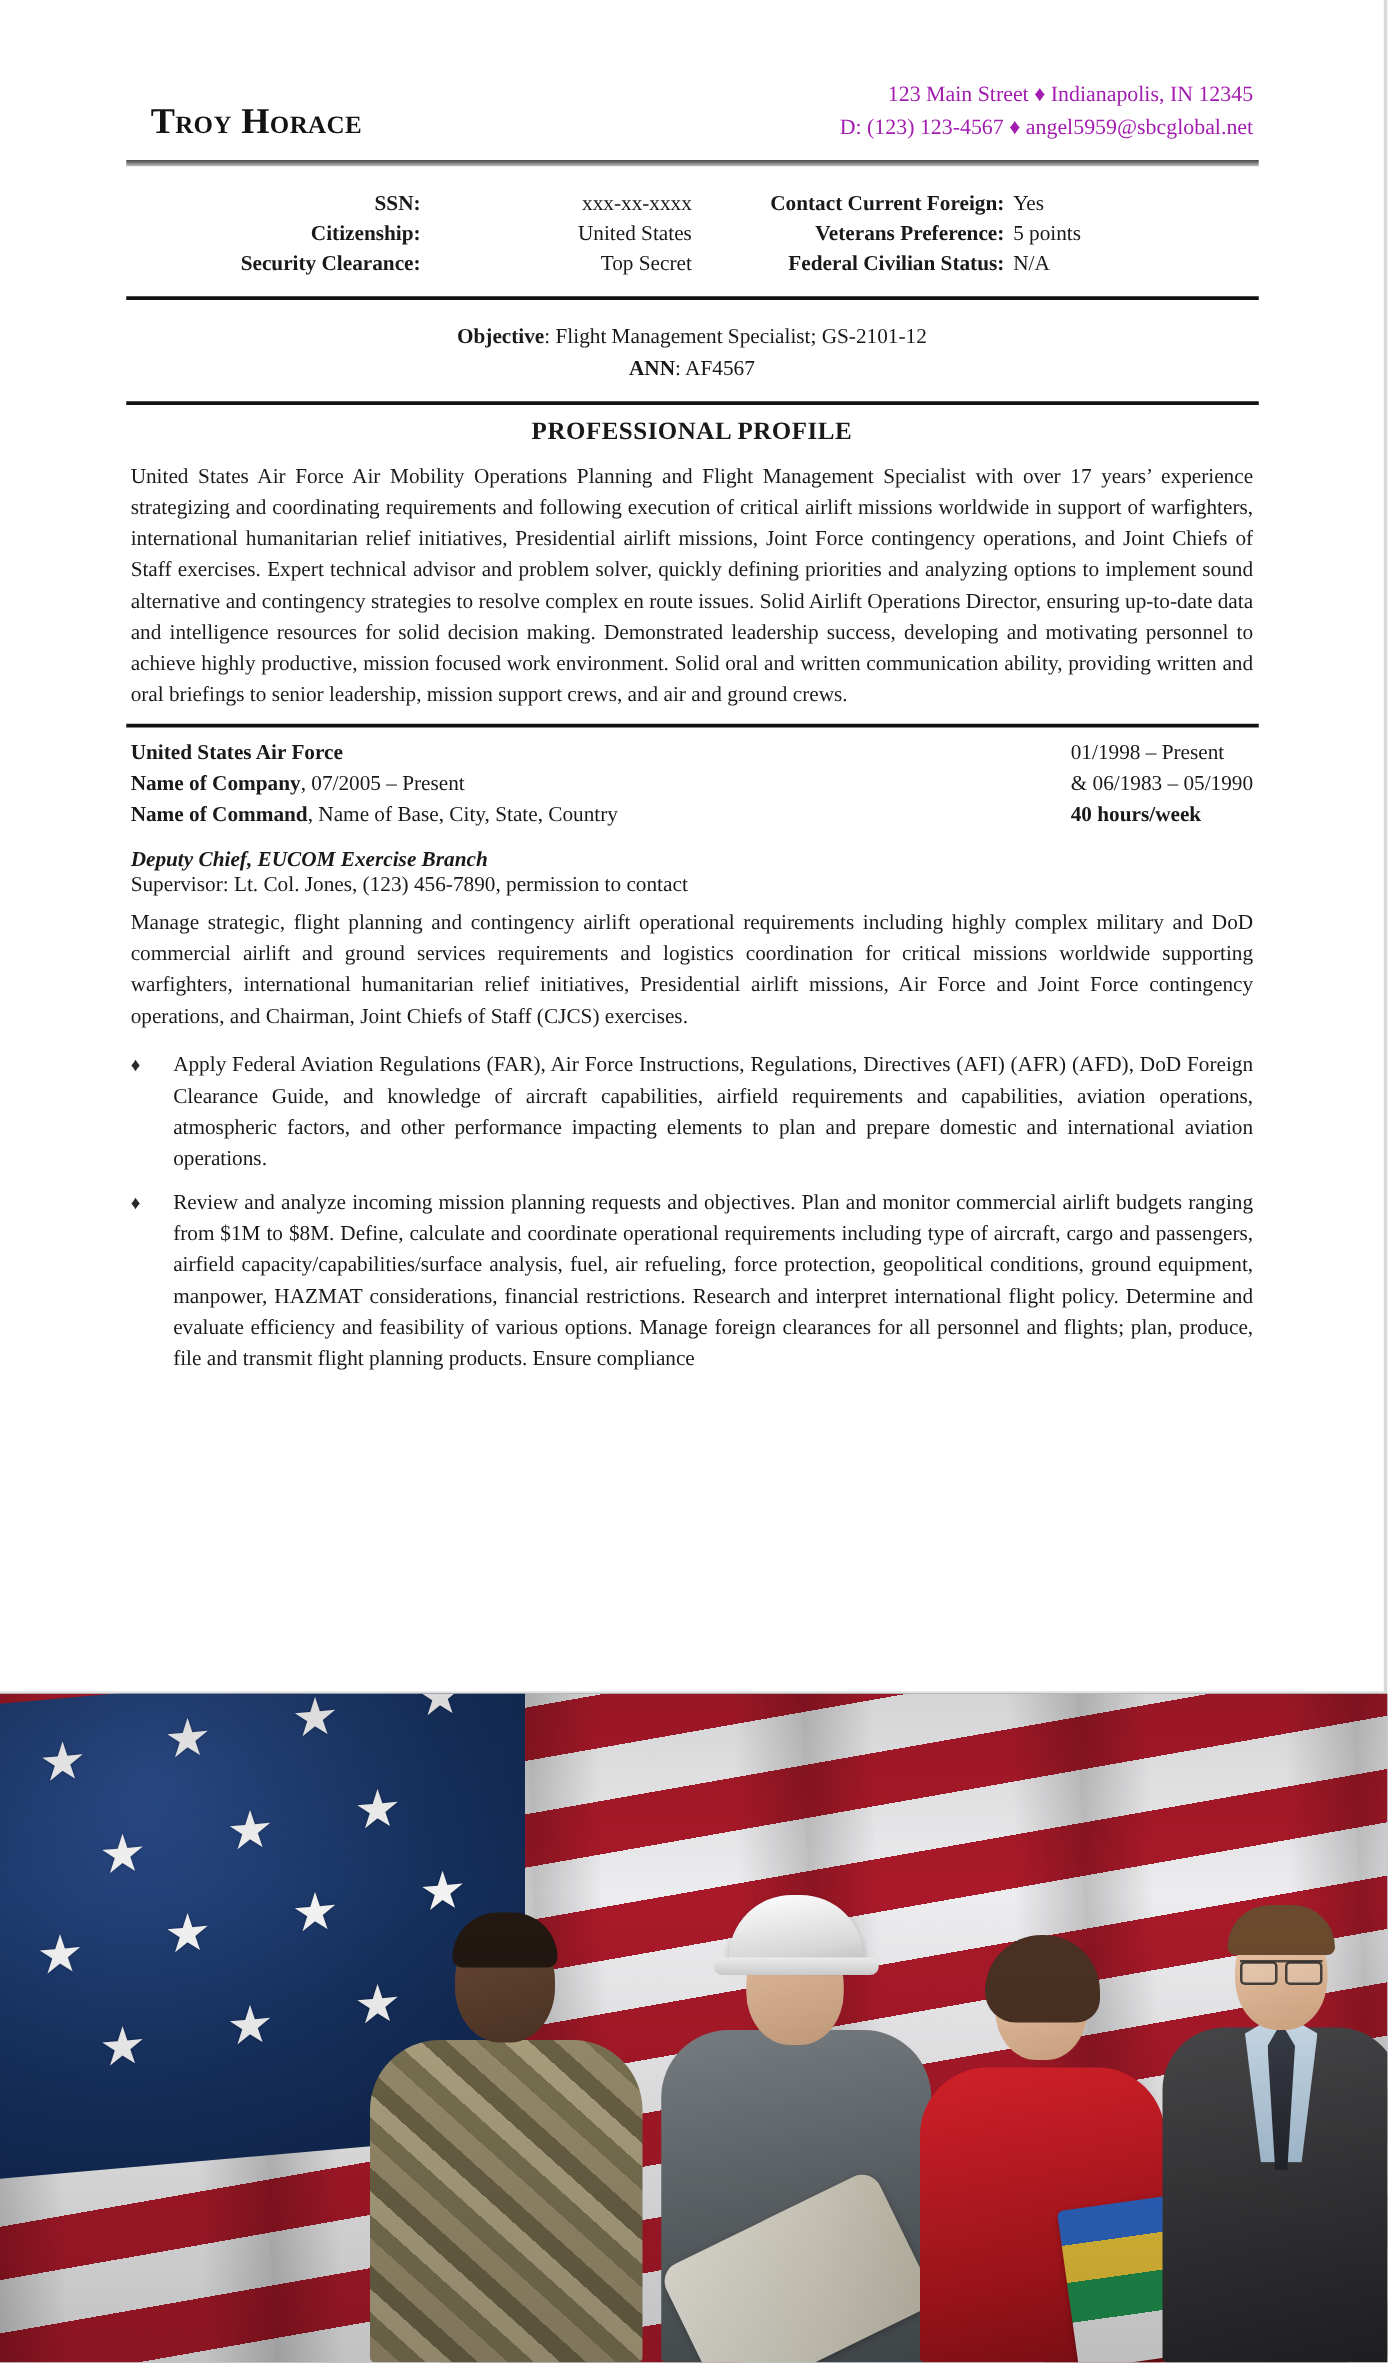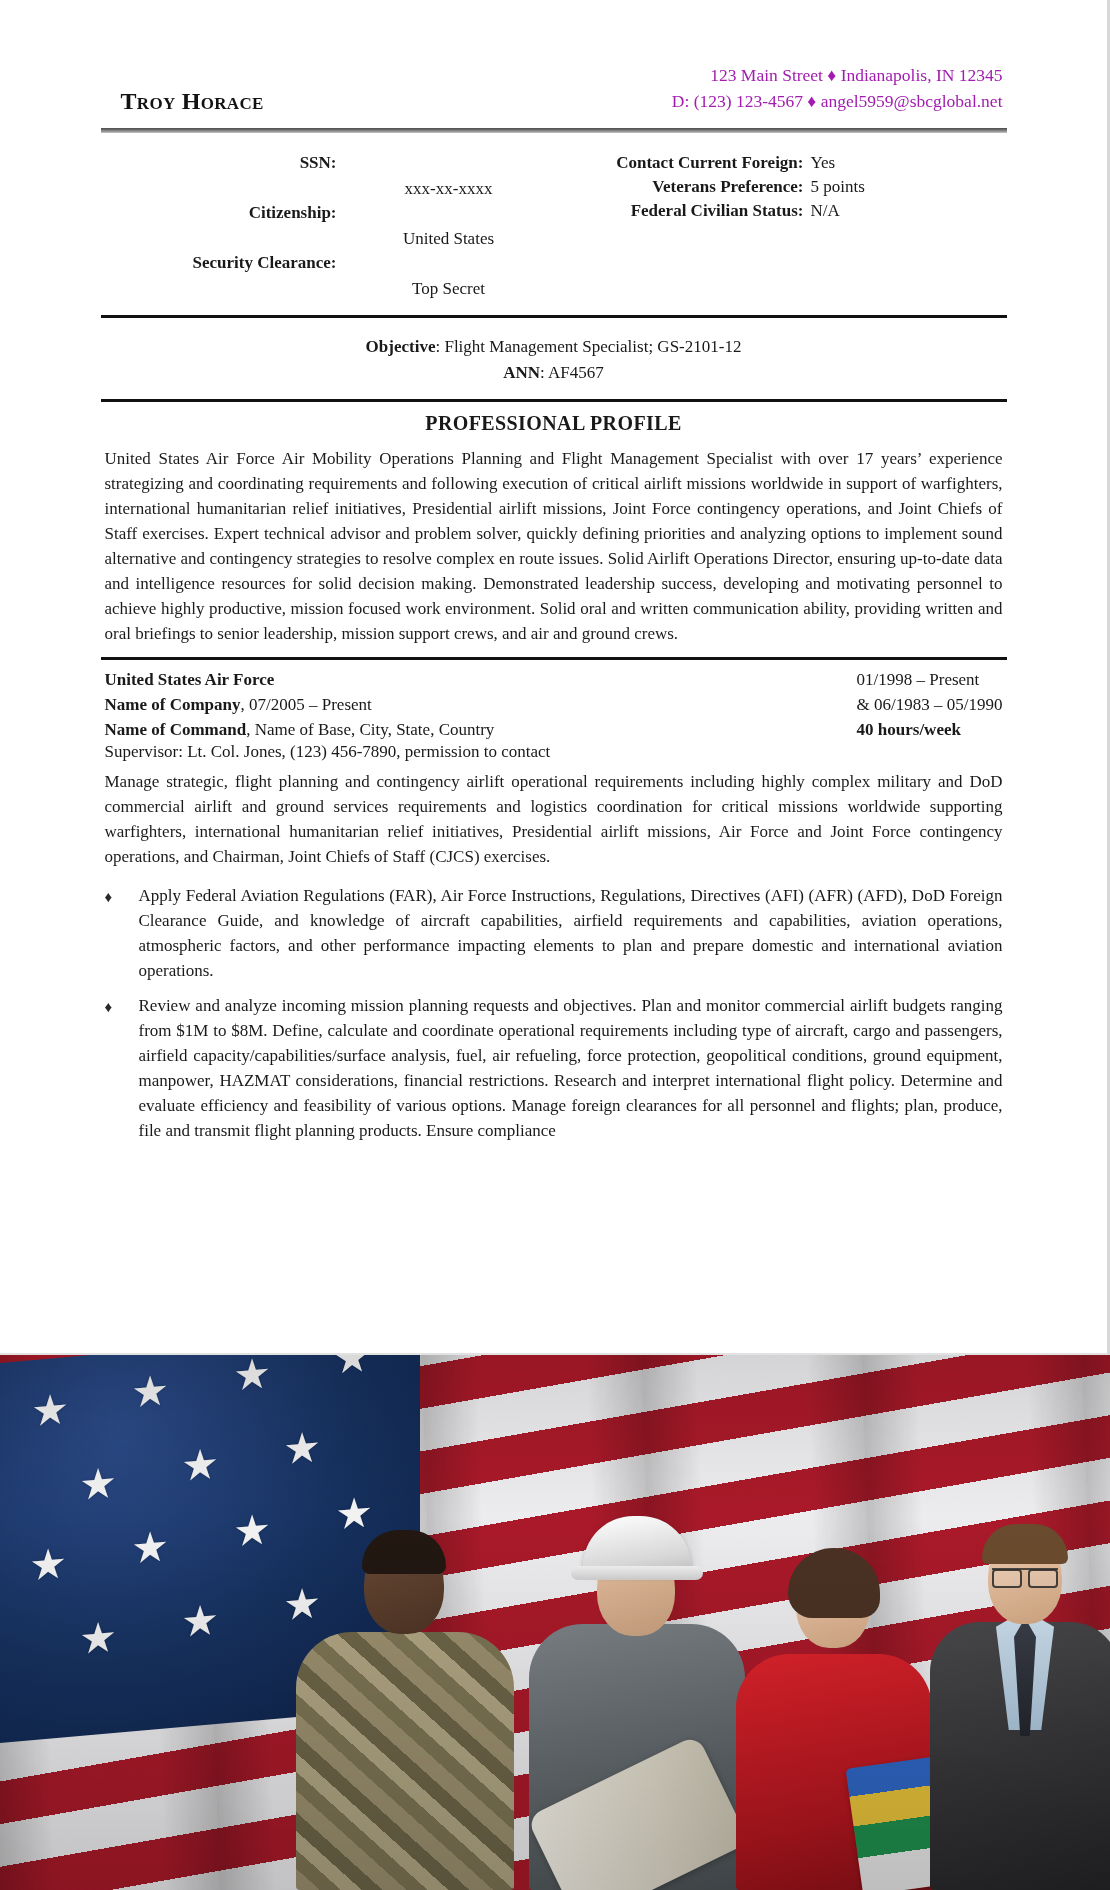--- a/index.html
+++ b/index.html
@@ -36,21 +36,21 @@
   .hdr {
     display: flex;
     align-items: flex-end;
     justify-content: space-between;
     padding: 0 4px 0 20px;
     min-height: 60px;
   }
   .hdr-name {
     font-family: "Liberation Serif", "DejaVu Serif", serif;
     font-weight: bold;
-    font-size: 24px;
+    font-size: 29px;
     letter-spacing: 0.3px;
     color: #131313;
     white-space: nowrap;
     
     font-variant: small-caps;
     line-height: 1.1;
     padding-bottom: 4px;
   }
   .hdr-contact {
     text-align: right;
@@ -88,23 +88,22 @@
   }
   .kv-left-col .kv-label {
     flex: 1 1 auto;
     text-align: right;
     font-weight: bold;
     padding-right: 7px;
     white-space: nowrap;
   }
   .kv-left-col .kv-val {
     width: 210px;
-    text-align: center;
+    text-align: right;
     white-space: nowrap;
-    margin-top: 26px;
   }
   .kv-right-col .kv-label {
     flex: 1 1 auto;
     text-align: right;
     font-weight: bold;
     padding-right: 7px;
     white-space: nowrap;
   }
   .kv-right-col .kv-val {
     width: 196px;
@@ -429,20 +428,21 @@
         <div><span class="b">Name of Company</span><span>, 07/2005 – Present</span></div>
         <div><span class="b">Name of Command</span><span>, Name of Base, City, State, Country</span></div>
       </div>
       <div class="job-right">
         <div>01/1998 – Present</div>
         <div>&amp; 06/1983 – 05/1990</div>
         <div class="b">40 hours/week</div>
       </div>
     </div>
 
+    <div class="job-title">Deputy Chief, EUCOM Exercise Branch</div>
     <div class="job-sup">Supervisor: Lt. Col. Jones, (123) 456-7890, permission to contact</div>
 
     <div class="para">Manage strategic, flight planning and contingency airlift operational requirements including highly complex military and DoD commercial airlift and ground services requirements and logistics coordination for critical missions worldwide supporting warfighters, international humanitarian relief initiatives, Presidential airlift missions, Air Force and Joint Force contingency operations, and Chairman, Joint Chiefs of Staff (CJCS) exercises.</div>
 
     <div class="bullets">
       <div class="bullet">
         <span class="bullet-mark">♦</span>
         <span class="bullet-text">Apply Federal Aviation Regulations (FAR), Air Force Instructions, Regulations, Directives (AFI) (AFR) (AFD), DoD Foreign Clearance Guide, and knowledge of aircraft capabilities, airfield requirements and capabilities, aviation operations, atmospheric factors, and other performance impacting elements to plan and prepare domestic and international aviation operations.</span>
       </div>
       <div class="bullet">

